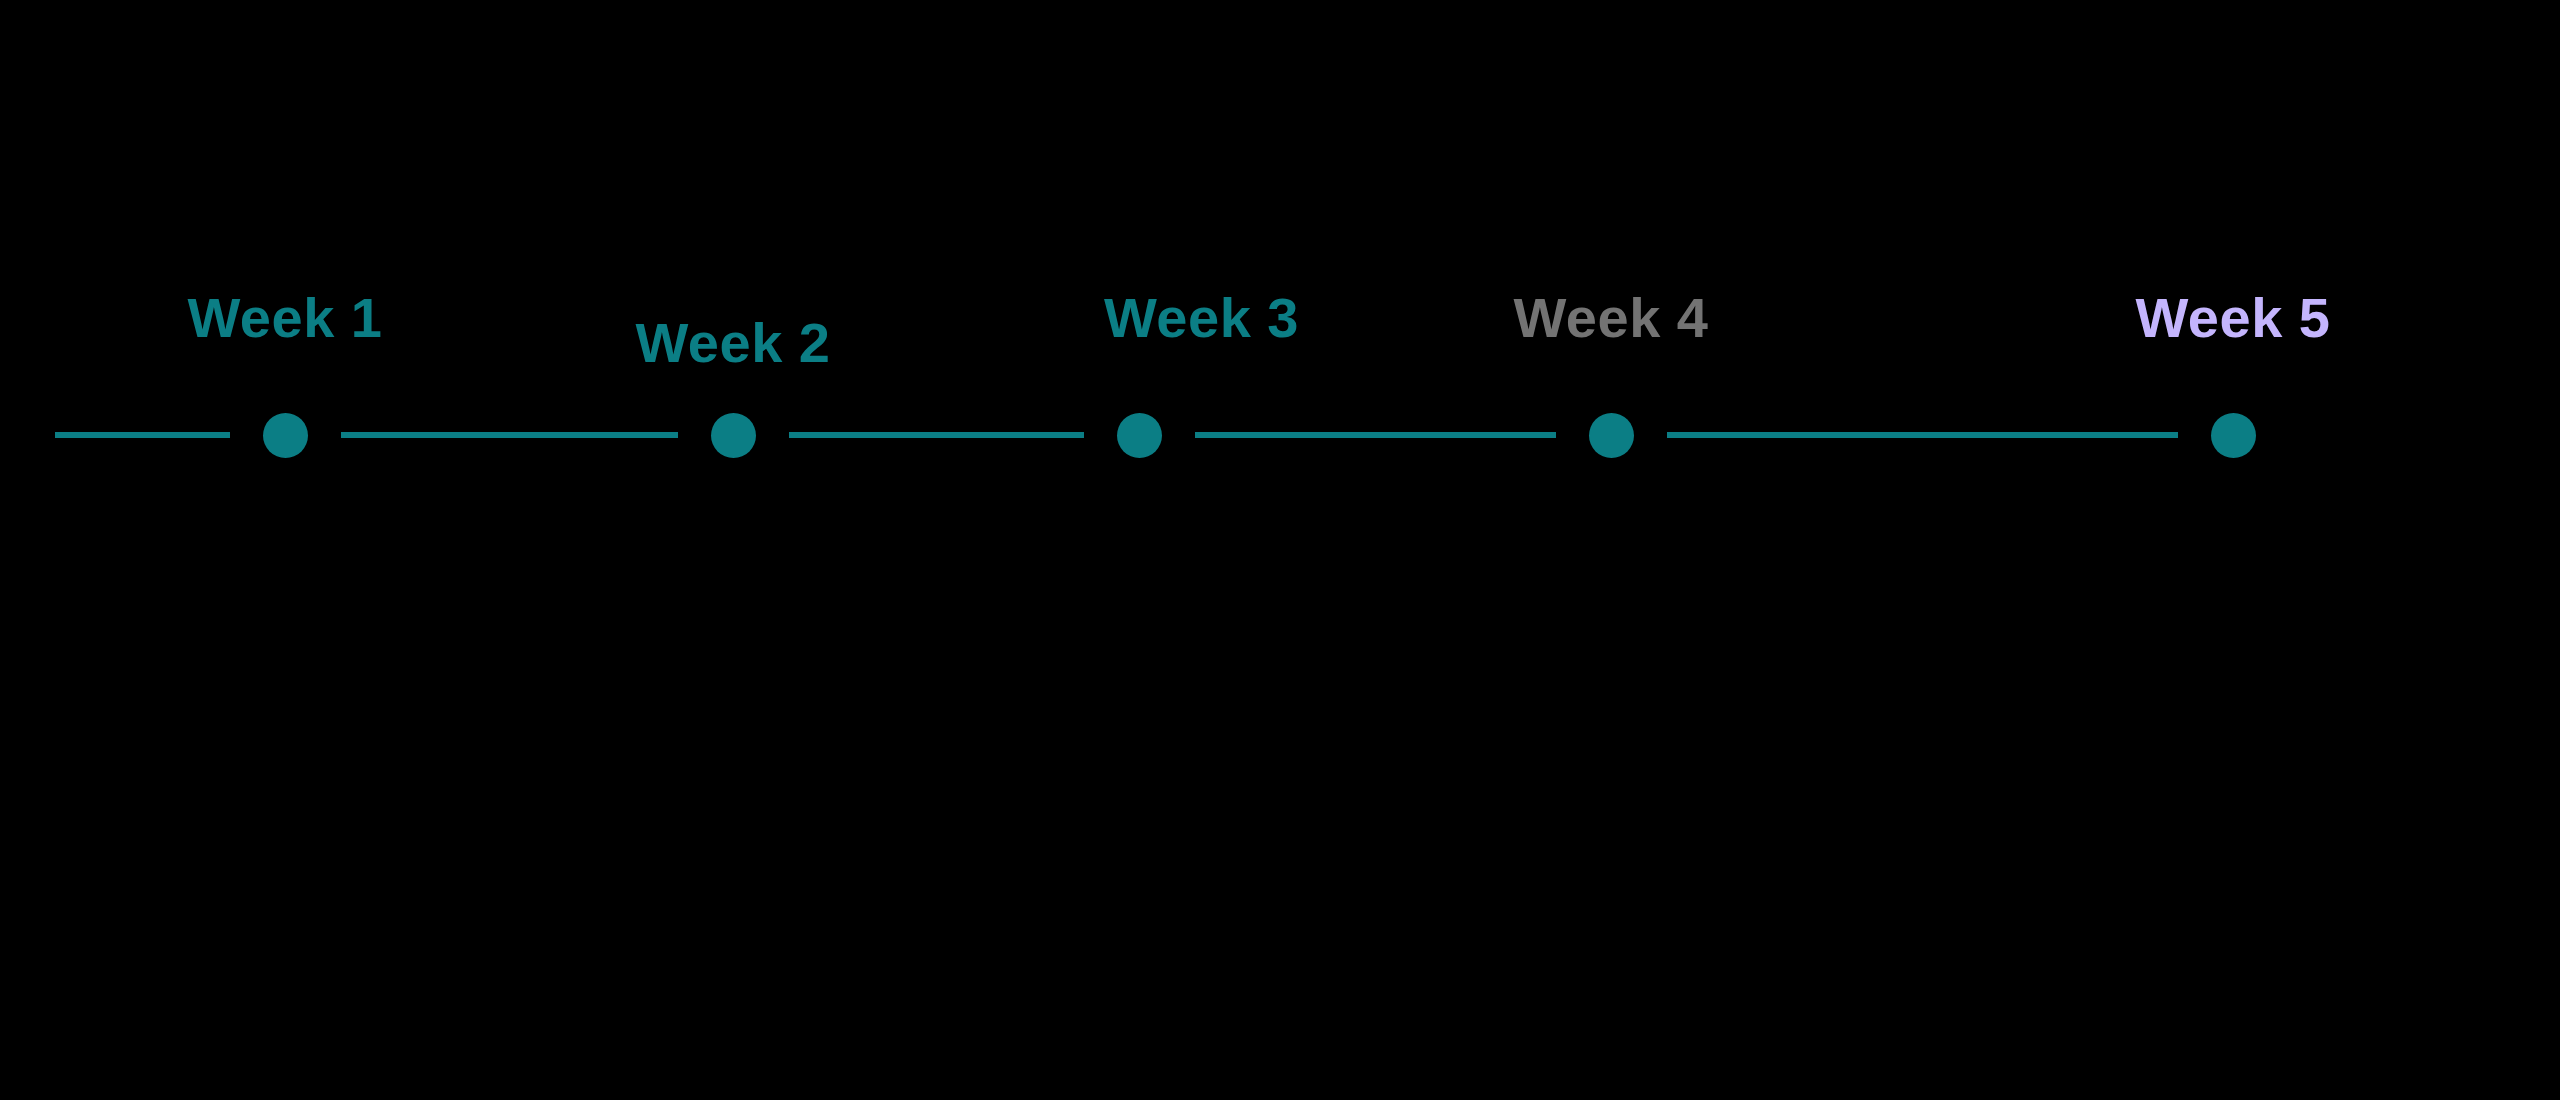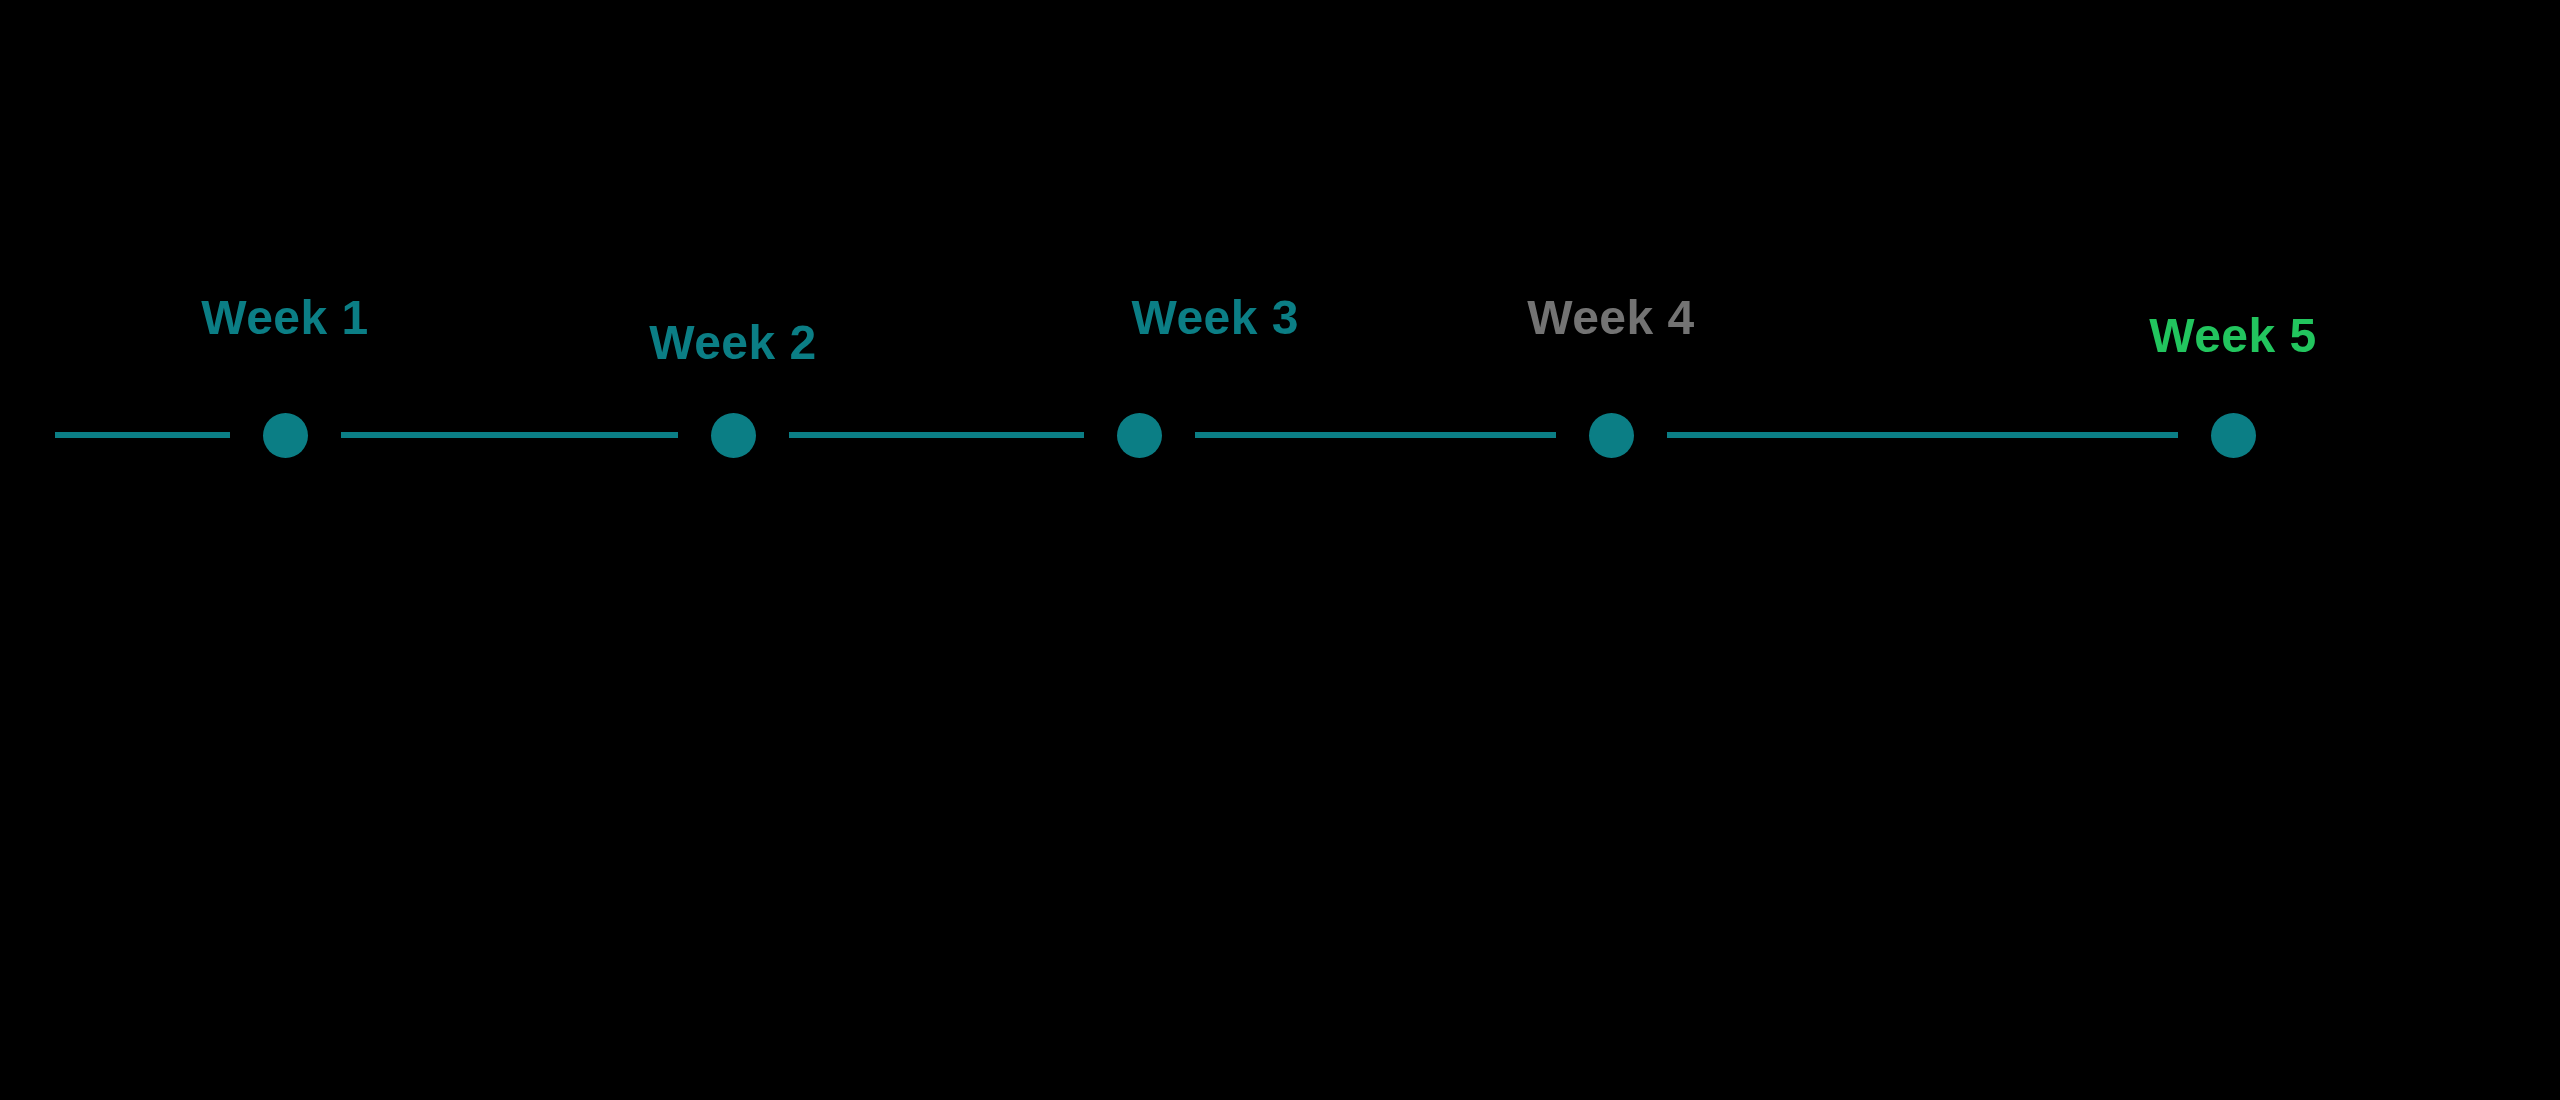--- a/index.html
+++ b/index.html
@@ -22,21 +22,21 @@
     height: 6px;
   }
   .tl-dot {
     position: absolute;
     border-radius: 50%;
   }
   .tl-label {
     position: absolute;
     width: 320px;
     text-align: center;
-    font-size: 48px;
+    font-size: 56px;
     font-weight: 700;
     letter-spacing: 0.5px;
     line-height: 48px;
     white-space: nowrap;
   }
 </style>
 </head>
 <body style="background: rgb(0, 0, 0);">
 
 <div id="slide" style="background: rgb(0, 0, 0);">
@@ -48,15 +48,15 @@
       <div class="tl-dot" style="left: 710.5px; top: 412.5px; width: 45px; height: 45px; background: rgb(11, 126, 133);"></div>
       <div class="tl-label" style="left: 573px; top: 294px; color: rgb(11, 126, 133); margin-top: 25px;">Week 2</div>
       <div class="tl-segment" style="left: 788.5px; width: 295px; top: 432px; height: 6px; background: rgb(11, 126, 133);"></div>
       <div class="tl-dot" style="left: 1116.5px; top: 412.5px; width: 45px; height: 45px; background: rgb(11, 126, 133);"></div>
       <div class="tl-label" style="left: 979px; top: 294px; color: rgb(11, 126, 133); text-align: right;">Week 3</div>
       <div class="tl-segment" style="left: 1194.5px; width: 361px; top: 432px; height: 6px; background: rgb(11, 126, 133);"></div>
       <div class="tl-dot" style="left: 1588.5px; top: 412.5px; width: 45px; height: 45px; background: rgb(11, 126, 133);"></div>
       <div class="tl-label" style="left: 1451px; top: 294px; color: #737373;">Week 4</div>
       <div class="tl-segment" style="left: 1666.5px; width: 511px; top: 432px; height: 6px; background: rgb(11, 126, 133);"></div>
       <div class="tl-dot" style="left: 2210.5px; top: 412.5px; width: 45px; height: 45px; background: rgb(11, 126, 133);"></div>
-      <div class="tl-label" style="left: 2073px; top: 312px; color: #22c55e;">Week 5</div>
+      <div class="tl-label" style="left: 2073px; top: 294px; color: #c4b5fd;">Week 5</div>
     </div>
 </div>
 
 </body></html>

